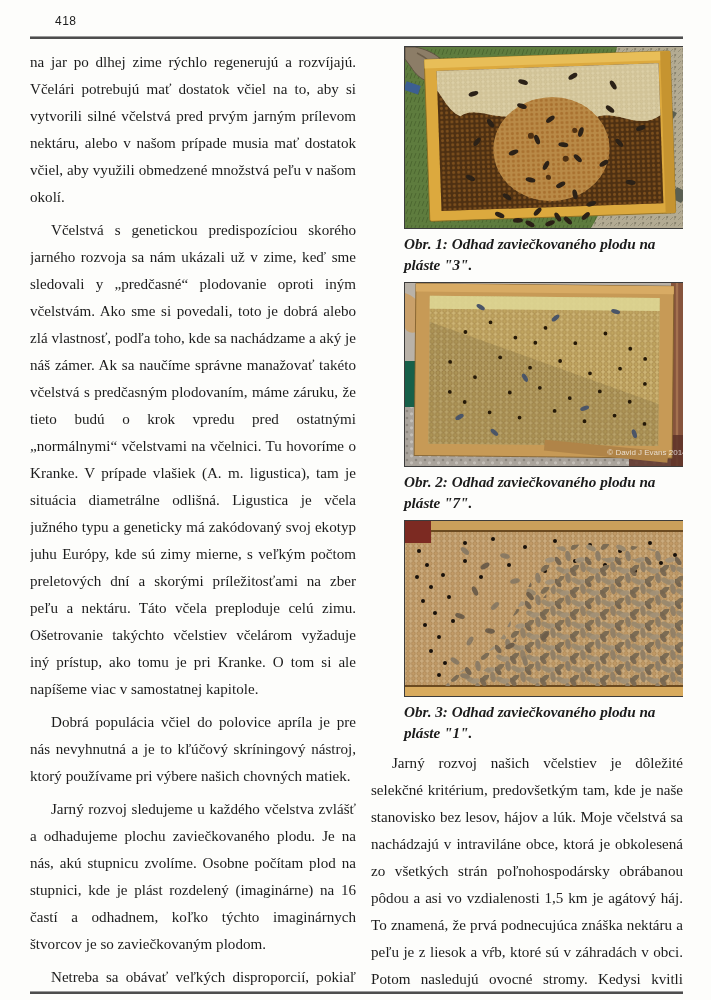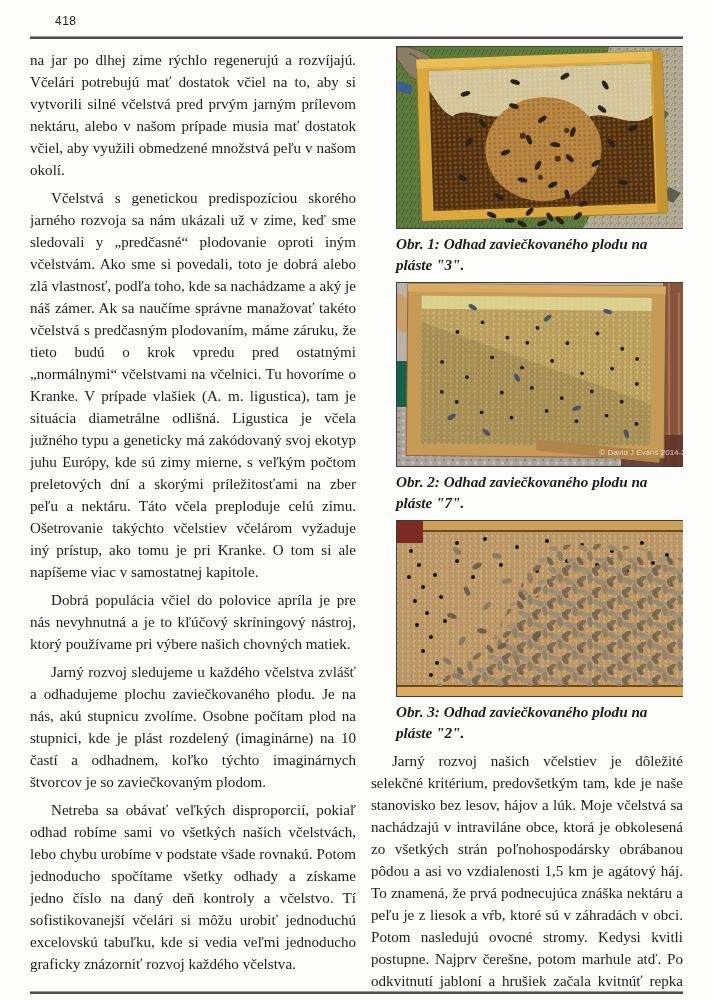--- a/index.html
+++ b/index.html
@@ -13,25 +13,25 @@
   .running-head .pageno{padding-left:25px;letter-spacing:.5px;}
   .rule{position:absolute;left:30px;width:653px;height:2px;background:#4d4d4d;
         border-top:1px solid #9a9a9a;}
   .rule.top{top:36px;}
   .rule.bottom{top:991px;}
   
   .col{position:absolute;top:46px;}
   .col.left{left:30px;width:326px;height:944px;overflow:hidden;}
   .col.right{left:371px;width:312px;height:944px;overflow:hidden;}
   .col p{margin:0 0 6px 0;text-align:justify;text-indent:21px;
-        font-size:15.1px;line-height:22px;hyphens:auto;}
+        font-size:15.1px;line-height:27px;hyphens:auto;}
   .col p.no-indent{text-indent:0;}
   .col.left p:first-child{margin-top:3px;}
   
-  figure{margin:0 0 7px 4px;padding-left:21px;}
+  figure{margin:0 0 7px 12px;padding-left:21px;}
   .photo{position:relative;width:308px;border:1px solid #3c3c3c;background:#a21caf;
         line-height:0;overflow:hidden;}
   .photo svg{display:block;}
   .ph1{height:181px;} .ph2{height:183px;} .ph3{height:175px;}
   figcaption{margin-top:5px;font-weight:bold;font-style:italic;
         font-size:15.2px;line-height:20.5px;text-align:left;}
   .wm{position:absolute;right:6px;bottom:9px;font-family:"Liberation Sans",sans-serif;
         font-size:8px;line-height:9px;color:rgba(255,255,255,.72);text-align:right;}
   .col.right > p{margin-top:4px;}
 </style>
@@ -42,21 +42,21 @@
 
   <div class="running-head">
     <span class="pageno">418</span>
   </div>
   <div class="rule top"></div>
 
   <div class="col left">
     <p class="no-indent">na jar po dlhej zime rýchlo regenerujú a rozvíjajú. Včelári potrebujú mať dostatok včiel na to, aby si vytvorili silné včelstvá pred prvým jarným prílevom nektáru, alebo v našom prípade musia mať dostatok včiel, aby využili obmedzené množstvá peľu v našom okolí.</p>
     <p>Včelstvá s genetickou predispozíciou skorého jarného rozvoja sa nám ukázali už v zime, keď sme sledovali y „predčasné“ plodovanie oproti iným včelstvám. Ako sme si povedali, toto je dobrá alebo zlá vlastnosť, podľa toho, kde sa nachádzame a aký je náš zámer. Ak sa naučíme správne manažovať takéto včelstvá s predčasným plodovaním, máme záruku, že tieto budú o krok vpredu pred ostatnými „normálnymi“ včelstvami na včelnici. Tu hovoríme o Kranke. V prípade vlašiek (A. m. ligustica), tam je situácia diametrálne odlišná. Ligustica je včela južného typu a geneticky má zakódovaný svoj ekotyp juhu Európy, kde sú zimy mierne, s veľkým počtom preletových dní a skorými príležitosťami na zber peľu a nektáru. Táto včela preploduje celú zimu. Ošetrovanie takýchto včelstiev včelárom vyžaduje iný prístup, ako tomu je pri Kranke. O tom si ale napíšeme viac v samostatnej kapitole.</p>
     <p>Dobrá populácia včiel do polovice apríla je pre nás nevyhnutná a je to kľúčový skríningový nástroj, ktorý používame pri výbere našich chovných matiek.</p>
-    <p>Jarný rozvoj sledujeme u každého včelstva zvlášť a odhadujeme plochu zaviečkovaného plodu. Je na nás, akú stupnicu zvolíme. Osobne počítam plod na stupnici, kde je plást rozdelený (imaginárne) na 10 častí a odhadnem, koľko týchto imaginárnych štvorcov je so zaviečkovaným plodom.</p>
+    <p>Jarný rozvoj sledujeme u každého včelstva zvlášť a odhadujeme plochu zaviečkovaného plodu. Je na nás, akú stupnicu zvolíme. Osobne počítam plod na stupnici, kde je plást rozdelený (imaginárne) na 16 častí a odhadnem, koľko týchto imaginárnych štvorcov je so zaviečkovaným plodom.</p>
     <p>Netreba sa obávať veľkých disproporcií, pokiaľ odhad robíme sami vo všetkých našich včelstvách, lebo chybu urobíme v podstate všade rovnakú. Potom jednoducho spočítame všetky odhady a získame jedno číslo na daný deň kontroly a včelstvo. Tí sofistikovanejší včelári si môžu urobiť jednoduchú excelovskú tabuľku, kde si vedia veľmi jednoducho graficky znázorniť rozvoj každého včelstva.</p>
   </div>
 
   <div class="col right">
 
     <figure>
       <div class="photo ph1">
         <svg width="308" height="181" viewBox="0 0 308 181" xmlns="http://www.w3.org/2000/svg">
           <defs>
             <pattern id="grass1" width="8" height="8" patternUnits="userSpaceOnUse">
@@ -289,20 +289,20 @@
             <ellipse cx="65" cy="120" rx="5" ry="2.5" fill="#8a7a63" transform="rotate(-60 65 120)"></ellipse>
             <ellipse cx="85" cy="110" rx="5" ry="2.5" fill="#6e5e4a" transform="rotate(10 85 110)"></ellipse>
             <ellipse cx="50" cy="140" rx="5" ry="2.5" fill="#8a7a63" transform="rotate(35 50 140)"></ellipse>
             <ellipse cx="105" cy="125" rx="5" ry="2.5" fill="#6e5e4a" transform="rotate(-25 105 125)"></ellipse>
             <ellipse cx="120" cy="140" rx="5" ry="2.5" fill="#8a7a63" transform="rotate(75 120 140)"></ellipse>
             <ellipse cx="140" cy="115" rx="5" ry="2.5" fill="#6e5e4a" transform="rotate(-50 140 115)"></ellipse>
             <ellipse cx="60" cy="155" rx="5" ry="2.5" fill="#8a7a63" transform="rotate(15 60 155)"></ellipse>
           </g>
         </svg>
       </div>
-      <figcaption>Obr. 3: Odhad zaviečkovaného plodu na pláste "2".</figcaption>
+      <figcaption>Obr. 3: Odhad zaviečkovaného plodu na pláste "1".</figcaption>
     </figure>
 
     <p>Jarný rozvoj našich včelstiev je dôležité selekčné kritérium, predovšetkým tam, kde je naše stanovisko bez lesov, hájov a lúk. Moje včelstvá sa nachádzajú v intraviláne obce, ktorá je obkolesená zo všetkých strán poľnohospodársky obrábanou pôdou a asi vo vzdialenosti 1,5 km je agátový háj. To znamená, že prvá podnecujúca znáška nektáru a peľu je z liesok a vŕb, ktoré sú v záhradách v obci. Potom nasledujú ovocné stromy. Kedysi kvitli postupne. Najprv čerešne, potom marhule atď. Po odkvitnutí jabloní a hrušiek začala kvitnúť repka olejná a po repke začal kvit-</p>
   </div>
 
   <div class="rule bottom"></div>
 </div>
 
 </body></html>

